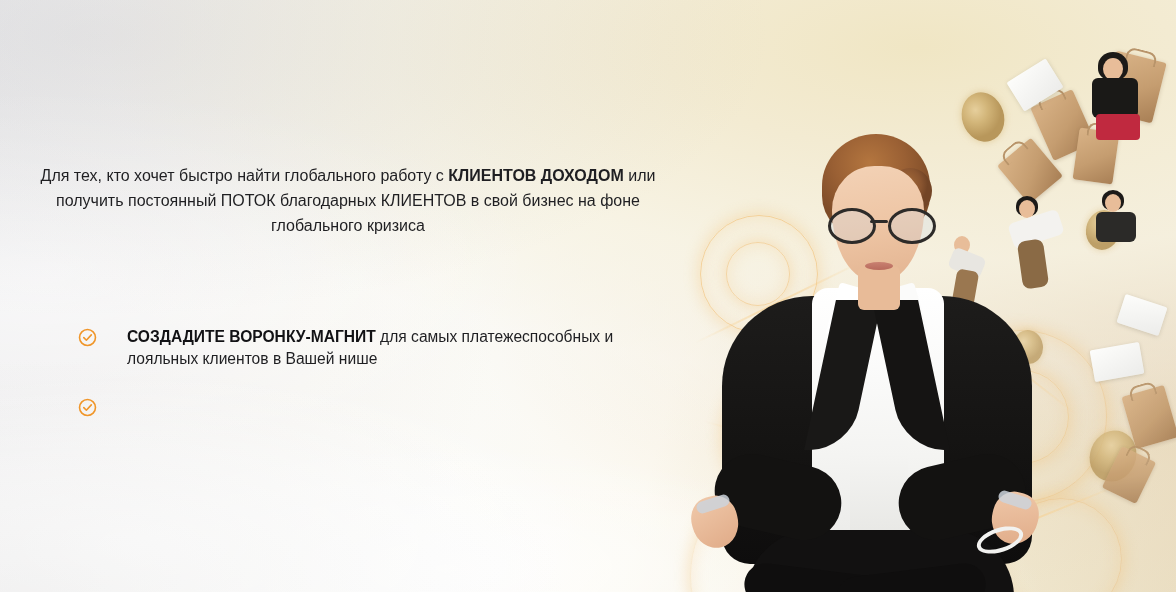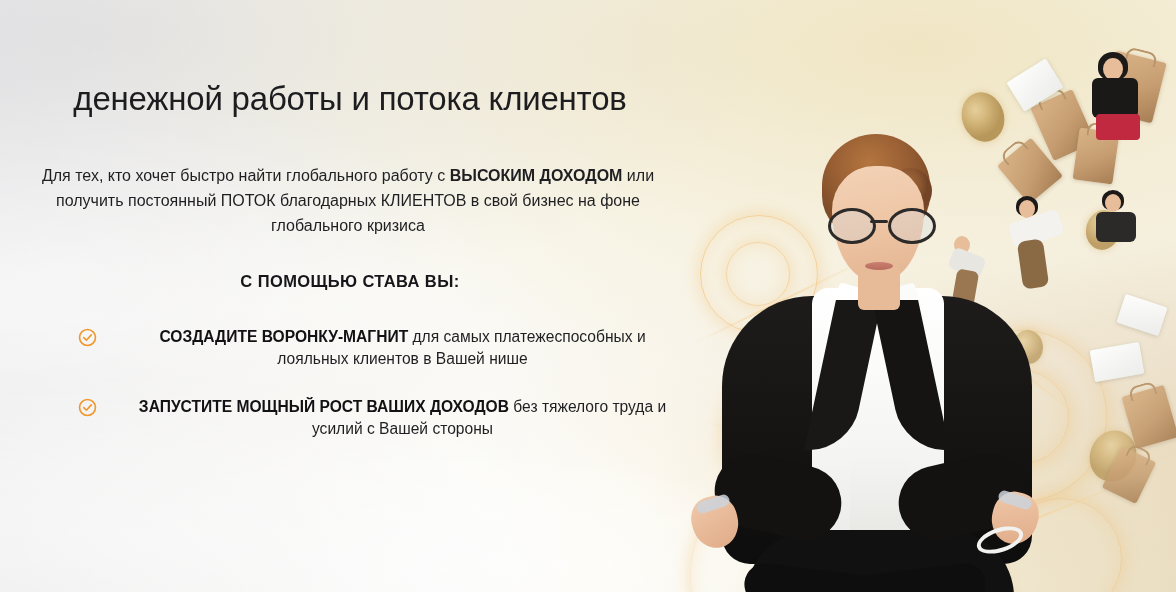--- a/index.html
+++ b/index.html
@@ -119,21 +119,21 @@
   .title{position:absolute;left:0;top:16px;width:700px;text-align:center;
     font-size:45px;font-weight:bold;color:#16161a;letter-spacing:-0.4px;line-height:1.1;}
   .subtitle{position:absolute;left:0;top:80px;width:700px;text-align:center;
     font-size:33px;font-weight:400;color:#1d1d20;letter-spacing:-0.2px;line-height:1.15;}
   .lead{position:absolute;left:34px;top:148px;width:628px;text-align:center;
     font-size:16px;font-weight:400;color:#1f1f22;line-height:1.55;}
   .lead b{font-weight:bold;}
   .kicker{position:absolute;left:0;top:272px;width:700px;text-align:center;
     font-size:16.5px;font-weight:bold;color:#16161a;letter-spacing:0.4px;}
   .bullets{position:absolute;left:78px;top:326px;width:600px;}
-  .bullet{position:relative;min-height:52px;margin-bottom:18px;padding-left:49px;text-align:center;}
+  .bullet{position:relative;min-height:52px;margin-bottom:18px;padding-left:49px;}
   .check{position:absolute;left:0;top:2px;width:19px;height:19px;}
   .b-text{font-size:15.6px;color:#1f1f22;line-height:1.42;}
   .b-text b{font-weight:bold;color:#121215;}
 </style>
 </head>
 <body>
 
 <div class="stage">
 
   <div class="bg-base"></div>
@@ -235,27 +235,25 @@
     <div class="arm r"></div>
     <div class="hand l"></div>
     <div class="nails l"></div>
     <div class="hand r"></div>
     <div class="nails r"></div>
     <div class="bracelet"></div>
   </div>
 
   <div class="content">
 
-    <div class="subtitle">денежной работы и потока клиентов</div>
 
     <p class="lead">
-      <span>Для тех, кто хочет быстро найти глобального работу с </span><b>ВЫСОКИМ ДОХОДОМ</b><span> или получить постоянный ПОТОК благодарных КЛИЕНТОВ в свой бизнес на фоне глобального кризиса</span>
+      <span>Для тех, кто хочет быстро найти глобального работу с </span><b>КЛИЕНТОВ ДОХОДОМ</b><span> или получить постоянный ПОТОК благодарных КЛИЕНТОВ в свой бизнес на фоне глобального кризиса</span>
     </p>
 
-    <div class="kicker">С ПОМОЩЬЮ СТАВА ВЫ:</div>
 
     <div class="bullets">
 
       <div class="bullet">
         <span class="check">
           <svg width="19" height="19" viewBox="0 0 20 20">
             <circle cx="10" cy="10" r="8.4" fill="none" stroke="#F0962A" stroke-width="1.7"></circle>
             <path d="M6.1 10.2 L8.8 12.9 L14 7.2" fill="none" stroke="#F0962A" stroke-width="1.7" stroke-linecap="round" stroke-linejoin="round"></path>
           </svg>
         </span>
@@ -265,20 +263,17 @@
       </div>
 
 
       <div class="bullet">
         <span class="check">
           <svg width="19" height="19" viewBox="0 0 20 20">
             <circle cx="10" cy="10" r="8.4" fill="none" stroke="#F0962A" stroke-width="1.7"></circle>
             <path d="M6.1 10.2 L8.8 12.9 L14 7.2" fill="none" stroke="#F0962A" stroke-width="1.7" stroke-linecap="round" stroke-linejoin="round"></path>
           </svg>
         </span>
-        <div class="b-text">
-          <b>ЗАПУСТИТЕ МОЩНЫЙ РОСТ ВАШИХ ДОХОДОВ</b><span> без тяжелого труда и усилий с Вашей стороны</span>
-        </div>
       </div>
 
     </div>
   </div>
 </div>
 
 </body></html>

